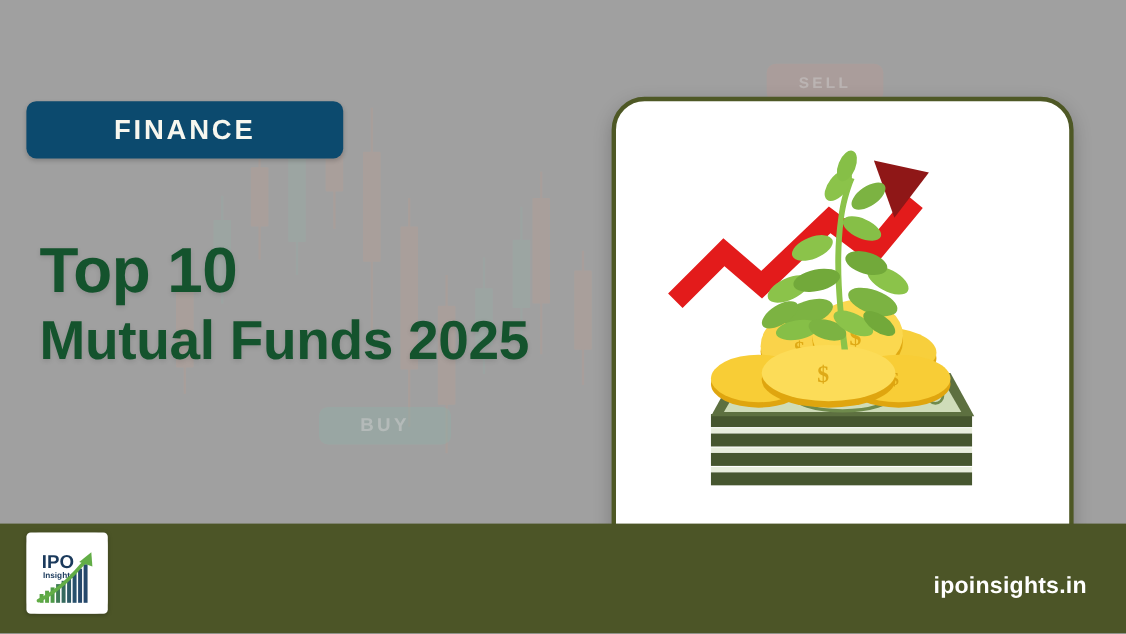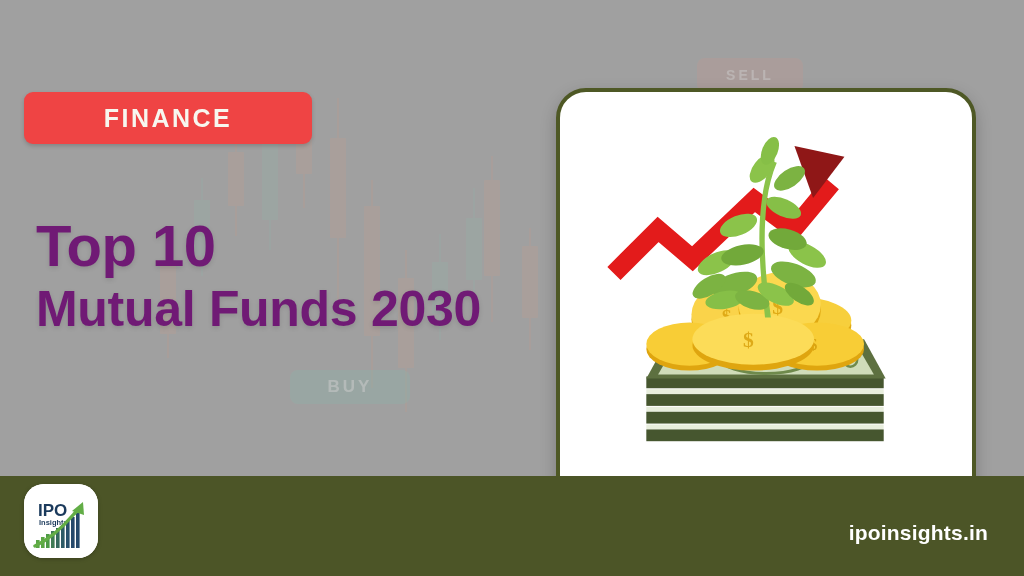--- a/index.html
+++ b/index.html
@@ -67,37 +67,37 @@
     position:absolute; inset:0;
     background:rgba(160,160,160,0.55);
     pointer-events:none;
   }
 
   
   .badge {
     position:absolute;
     left:24px; top:92px;
     width:288px; height:52px;
-    background:#ef4444;
+    background:#0c4a6e;
     border-radius:9px;
     display:flex; align-items:center; justify-content:center;
     box-shadow:0 2px 4px rgba(0,0,0,0.18);
   }
   .badge span {
     color:#f7f7ef;
     font-size:25px;
     font-weight:bold;
     letter-spacing:2.5px;
   }
 
   
   .headline {
     position:absolute;
     left:36px; top:216px;
-    color:#701a75;
+    color:#14532d;
   }
   .headline .line1 {
     font-size:58px; font-weight:bold; line-height:1.05;
     letter-spacing:-0.5px;
     text-shadow:0 2px 5px rgba(0,0,0,0.12);
   }
   .headline .line2 {
     font-size:50px; font-weight:bold; line-height:1.12;
     margin-top:4px; letter-spacing:-0.3px;
     text-shadow:0 2px 5px rgba(0,0,0,0.12);
@@ -116,21 +116,21 @@
     letter-spacing:0.2px;
     margin-left:32px;
   }
 
   
   .logo {
     position:absolute;
     left:24px; top:484px;
     width:74px; height:74px;
     background:#ffffff;
-    border-radius:20px;
+    border-radius:4px;
     box-shadow:0 1px 4px rgba(0,0,0,0.25);
     overflow:hidden;
   }
 
   
   .card {
     position:absolute;
     left:556px; top:88px;
     width:420px; height:418px;
     background:#ffffff;
@@ -235,21 +235,21 @@
   <div class="tag-sell">SELL</div>
 
   <div class="veil"></div>
 
   <div class="badge">
     <span>FINANCE</span>
   </div>
 
   <div class="headline">
     <div class="line1">Top 10</div>
-    <div class="line2">Mutual Funds 2030</div>
+    <div class="line2">Mutual Funds 2025</div>
   </div>
 
   <div class="card">
     <svg class="card-art" viewBox="0 0 420 418">
 
       <g>
         <rect x="88" y="290" width="242" height="12" fill="#46562f"></rect>
         <rect x="88" y="303" width="242" height="5" fill="#e8eedd"></rect>
         <rect x="88" y="308" width="242" height="12" fill="#46562f"></rect>
         <rect x="88" y="321" width="242" height="5" fill="#e8eedd"></rect>

